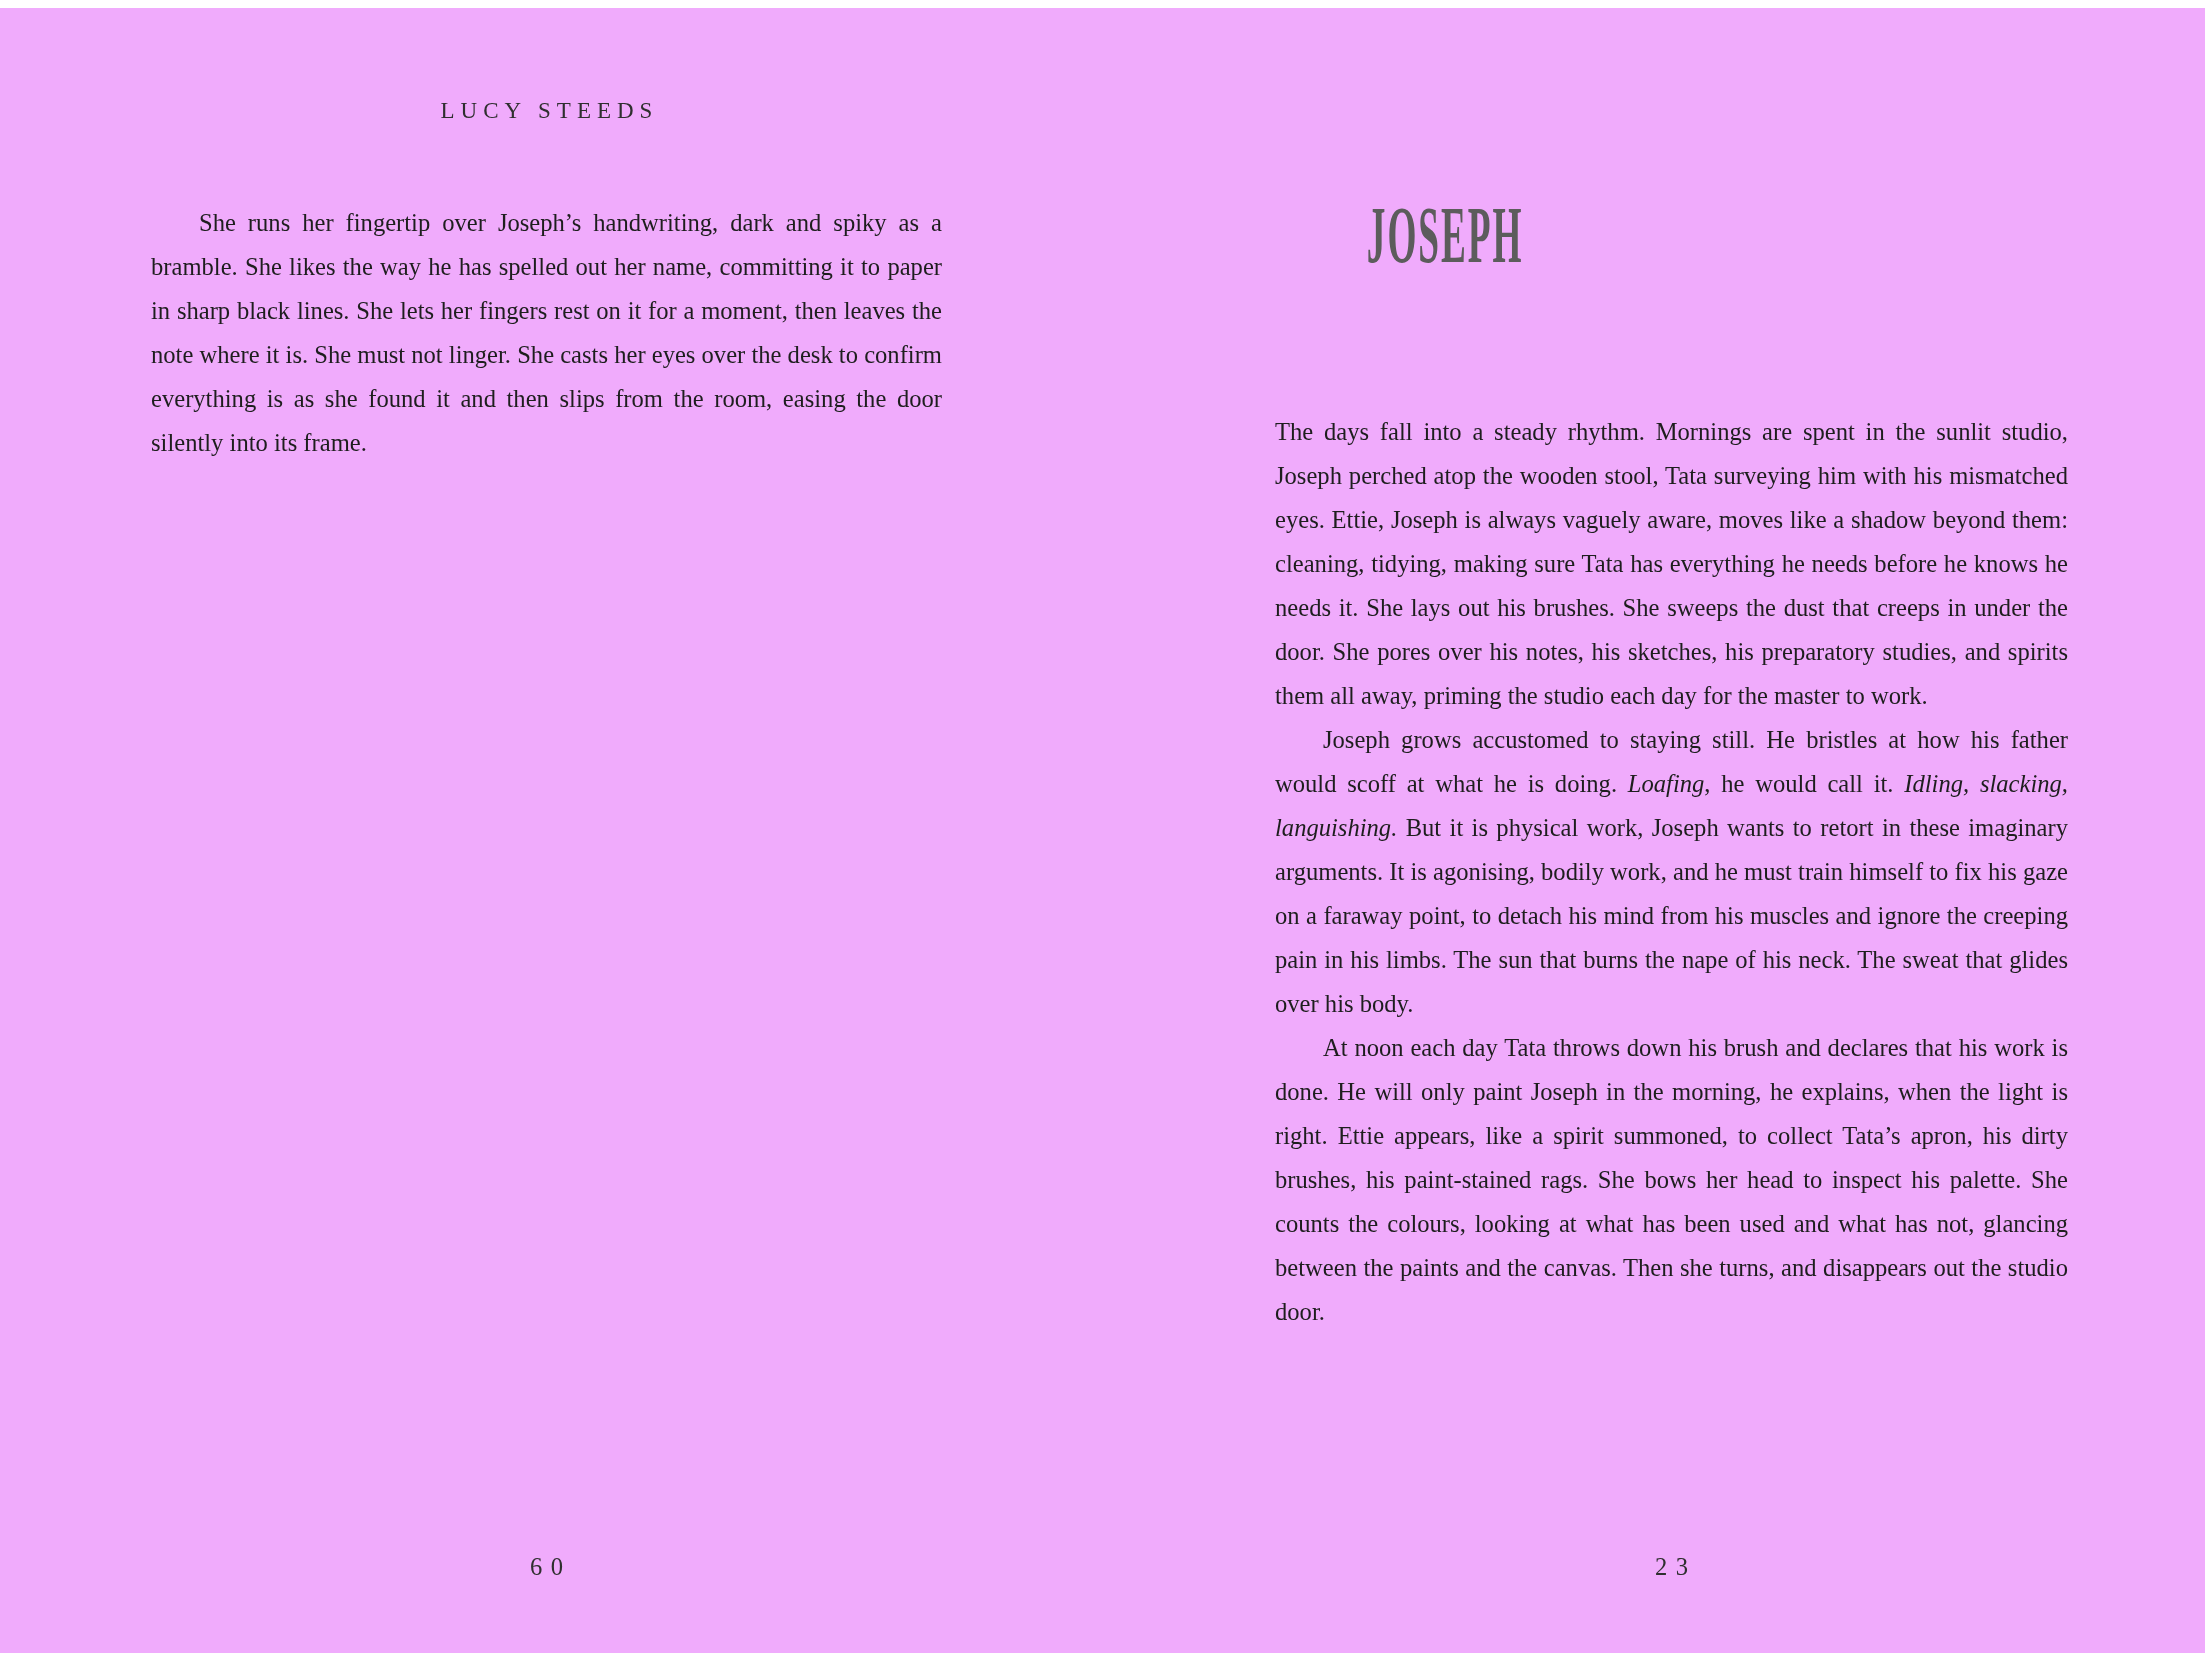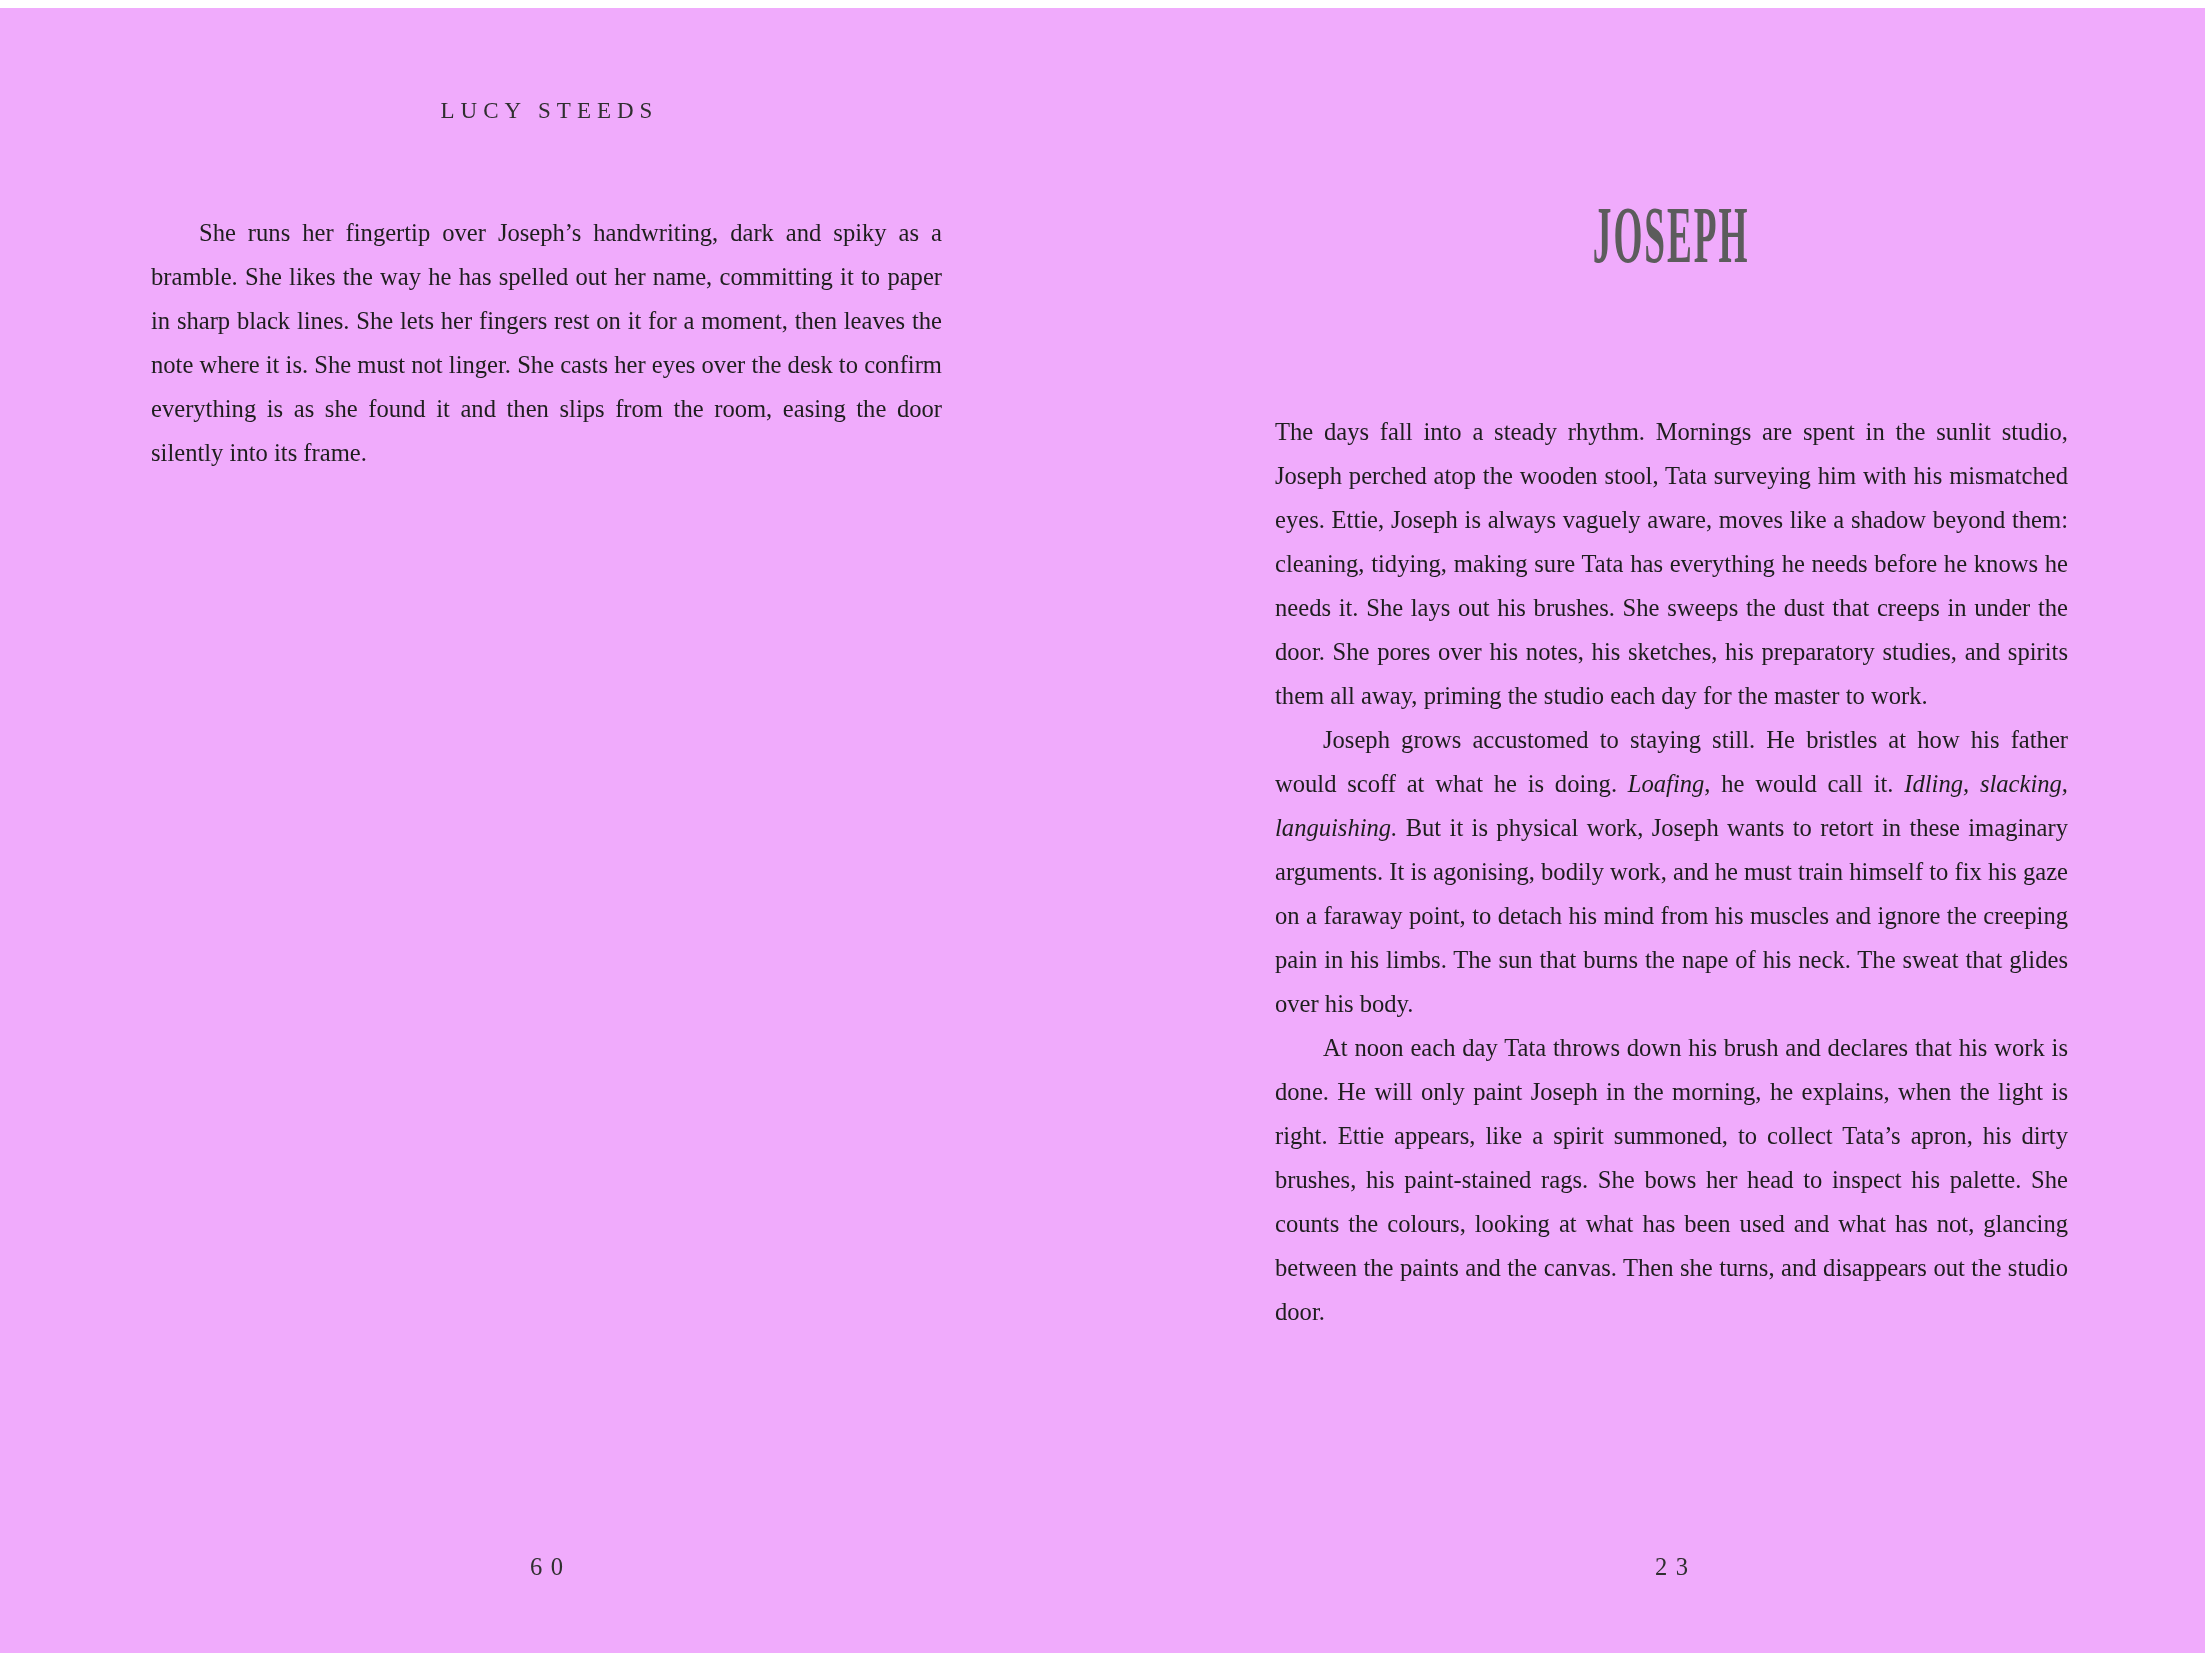--- a/index.html
+++ b/index.html
@@ -39,21 +39,20 @@
     color: #1e1e1e;
   }
   .page-left  .textblock { position: absolute; top: 193px; left: 151px; width: 791px; }
   .page-right .textblock { position: absolute; top: 402px; left: 172px; width: 793px; }
   .para { text-indent: 0; }
   .para.indent { text-indent: 48px; }
 
   .chapter-title {
     position: absolute;
     top: 185px; left: 172px; width: 793px;
-    text-align: center;
     font-weight: normal;
     line-height: 85px;
     height: 93px;
   }
   .chapter-title-inner {
     display: inline-block;
     font-family: "Liberation Serif", serif;
     font-weight: bold;
     font-size: 81px;
     line-height: 85px;
@@ -77,21 +76,21 @@
   .page-right .folio { left: 172px; width: 793px; }
 </style>
 </head>
 <body>
 
 <div class="spread">
 
   <section class="page page-left">
     <header class="running-header" style="color: rgb(47, 47, 47);">LUCY STEEDS</header>
 
-    <div class="textblock" style="color: rgb(30, 30, 30); margin-top: 10px;">
+    <div class="textblock" style="color: rgb(30, 30, 30);">
         <p class="para indent"><span>She runs her fingertip over Joseph’s handwriting, dark and spiky as a bramble. She likes the way he has spelled out her name, committing it to paper in sharp black lines. She lets her fingers rest on it for a moment, then leaves the note where it is. She must not linger. She casts her eyes over the desk to confirm everything is as she found it and then slips from the room, easing the door silently into its frame.</span></p>
       </div>
 
     <div class="folio" style="color: rgb(47, 47, 47);">60</div>
   </section>
 
   <section class="page page-right">
     <h1 class="chapter-title">
       <span class="chapter-title-inner" style="color: rgb(92, 92, 92);">JOSEPH</span>
     </h1>

